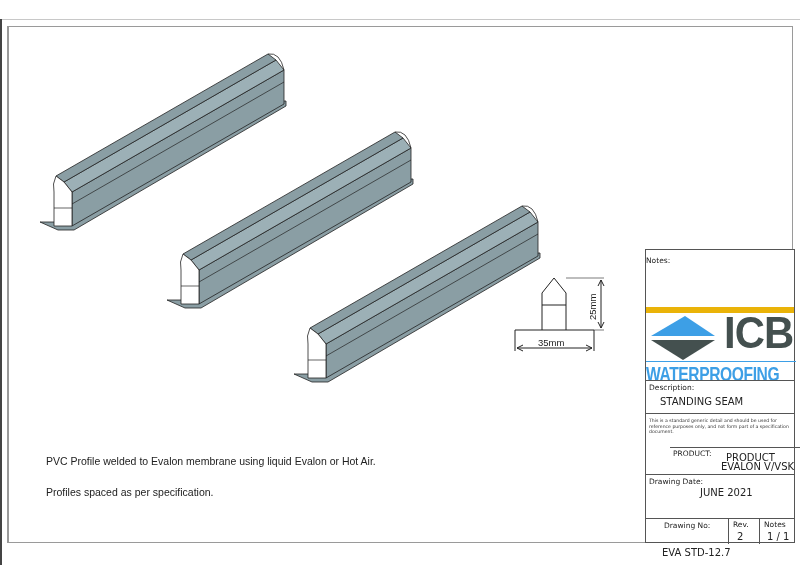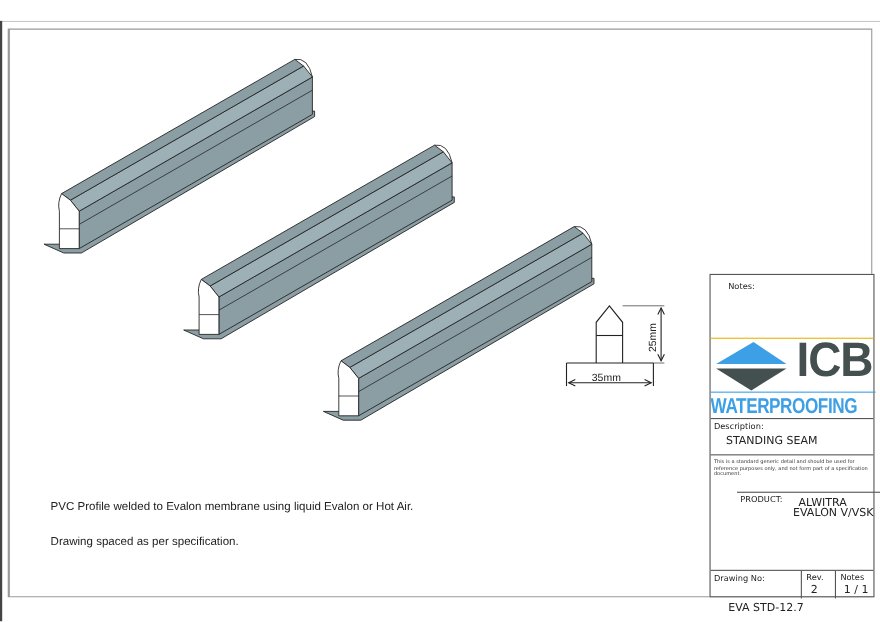--- a/index.html
+++ b/index.html
@@ -65,54 +65,58 @@
     <line x1="594" y1="330" x2="604" y2="330" stroke-width="0.6"></line>
     <line x1="601" y1="280" x2="601" y2="328"></line>
     <polyline points="598,286 601,280 604,286"></polyline>
     <polyline points="598,322 601,328 604,322"></polyline>
   </g>
   <text x="538" y="346" font-family="Liberation Sans, sans-serif" font-size="9.5" fill="#222">35mm</text>
   <text transform="translate(596,320) rotate(-90)" font-family="Liberation Sans, sans-serif" font-size="9.5" fill="#222">25mm</text>
 </svg>
 
 <div class="note" style="left:46px;top:455px;">PVC Profile welded to Evalon membrane using liquid Evalon or Hot Air.</div>
-<div class="note" style="left:46px;top:486px;">Drawing spaced as per specification.</div>
+<div class="note" style="left:46px;top:486px;">Profiles spaced as per specification.</div>
 
 <div class="tb">
-  <div class="lbl" style="left:16px;top:6px;">Notes:</div>
+  <div class="lbl" style="left:0;top:6px;">Notes:</div>
 
-  <div class="cell" style="top:57px;height:75px;border-top:1px solid #eab308;text-decoration:underline;">
+  <div class="cell" style="top:57px;height:75px;border-top:6px solid #eab308;text-decoration:underline;">
     <svg width="80" height="50" style="position:absolute;left:1px;top:3px;">
       <polygon points="4,20 38,0 68,20" fill="#3d9fe6"></polygon>
       <polygon points="4,24 68,24 36,44" fill="#44504f"></polygon>
     </svg>
     <div class="icb" style="top:-5px;">ICB</div>
     <div style="position:absolute;left:0;top:48px;width:150px;height:1px;background:#3d9fe6;"></div>
     <div class="wp" style="top:50px;">WATERPROOFING</div>
   </div>
 
   <div class="cell" style="top:130px;height:33px;">
     <div class="lbl" style="left:3px;top:2px;">Description:</div>
     <div class="val" style="left:14px;top:15px;">STANDING SEAM</div>
   </div>
 
   <div class="cell" style="top:163px;height:34px;">
     <div class="small">This is a standard generic detail and should be used for reference purposes only, and not form part of a specification document.</div>
   </div>
 
   <div class="cell" style="top:197px;height:27px;margin-left:24px;">
     <div class="lbl" style="left:3px;top:1px;">PRODUCT:</div>
-    <div class="val" style="left:56px;top:4px;">ALWITRA</div>
+    <div class="val" style="left:56px;top:4px;">PRODUCT</div>
     <div class="val" style="left:51px;top:13px;">EVALON V/VSK</div>
   </div>
 
+  <div class="cell" style="top:224px;height:22px;">
+    <div class="lbl" style="left:3px;top:2px;">Drawing Date:</div>
+    <div class="val" style="left:54px;top:12px;">JUNE 2021</div>
+  </div>
 
 
   <div class="cell" style="top:268px;height:26px;">
-    <div class="lbl" style="left:3px;top:2px;">Drawing No:</div>
+    <div class="lbl" style="left:18px;top:2px;">Drawing No:</div>
     <div class="val" style="left:16px;top:12px;margin-top:16px;">EVA STD-12.7</div>
     <div class="vdiv" style="left:82px;"></div>
     <div class="lbl" style="left:87px;top:1px;">Rev.</div>
     <div class="val" style="left:91px;top:12px;">2</div>
     <div class="vdiv" style="left:113px;"></div>
     <div class="lbl" style="left:118px;top:1px;">Notes</div>
     <div class="val" style="left:121px;top:12px;">1 / 1</div>
   </div>
 </div>
 

